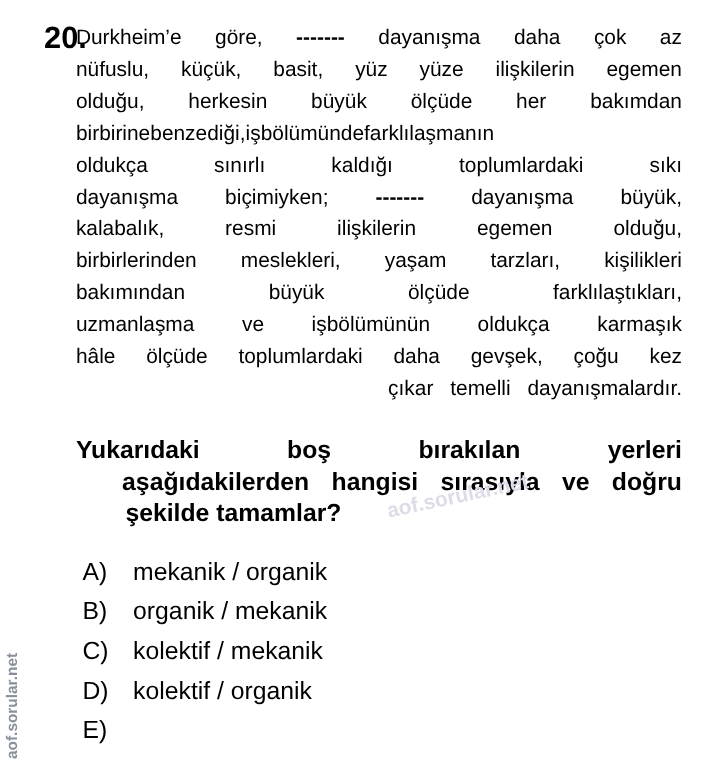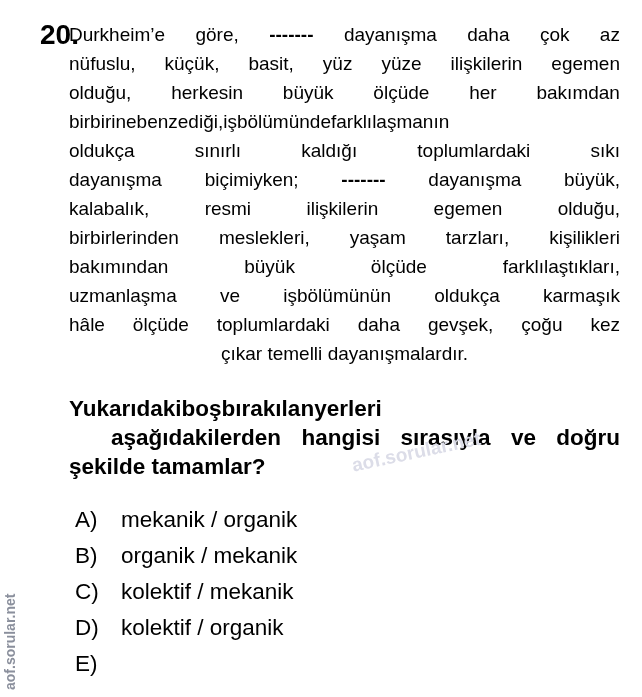--- a/index.html
+++ b/index.html
@@ -164,42 +164,42 @@
     </div>
     <div style="display: flex; justify-content: space-between; white-space: nowrap; height: 29px; align-items: flex-end;">
       <span>hâle</span>
       <span>ölçüde</span>
       <span>toplumlardaki</span>
       <span>daha</span>
       <span>gevşek,</span>
       <span>çoğu</span>
       <span>kez</span>
     </div>
-    <div style="display: flex; justify-content: center; white-space: nowrap; height: 29px;">
+    <div style="display: flex; justify-content: flex-end; white-space: nowrap; height: 29px; gap: 10px;">
       <span style="margin-right: 0.28em;">çıkar</span>
       <span style="margin-right: 0.28em;">temelli</span>
       <span>dayanışmalardır.</span>
     </div>
   </div>
 
 <div class="stem" id="stem">
-    <div style="display: flex; justify-content: flex-start; white-space: nowrap; height: 29px;">
+    <div style="display: flex; justify-content: space-between; white-space: nowrap; height: 29px;">
       <span>Yukarıdaki</span>
       <span>boş</span>
       <span>bırakılan</span>
       <span>yerleri</span>
     </div>
     <div style="display: flex; justify-content: space-between; white-space: nowrap; height: 29px; margin-left: 42px;">
       <span>aşağıdakilerden</span>
       <span>hangisi</span>
       <span>sırasıyla</span>
       <span>ve</span>
       <span>doğru</span>
     </div>
-    <div style="display: flex; justify-content: flex-start; white-space: nowrap; height: 29px;">
+    <div style="display: flex; justify-content: flex-start; white-space: nowrap; height: 29px; margin-left: 45px;">
       <span style="margin-right: 0.28em;">şekilde</span>
       <span>tamamlar?</span>
     </div>
   </div>
 
 <div class="options">
   <div class="option">
     <span class="option-letter">A)</span>
     <span class="option-text">mekanik / organik</span>
   </div>

